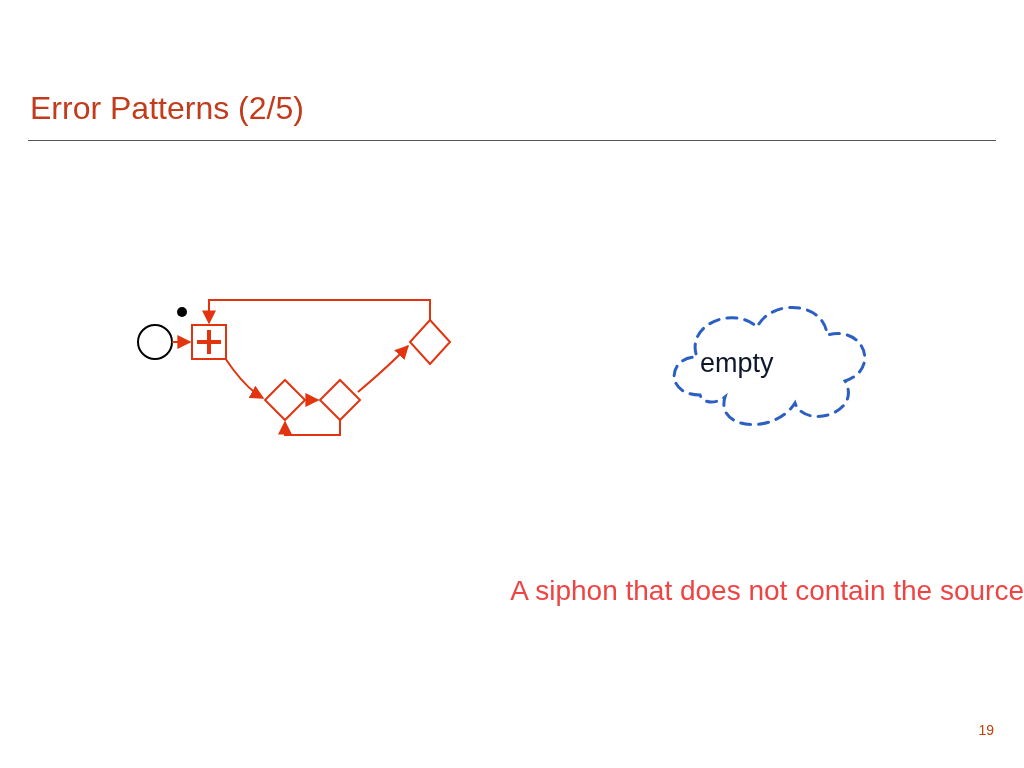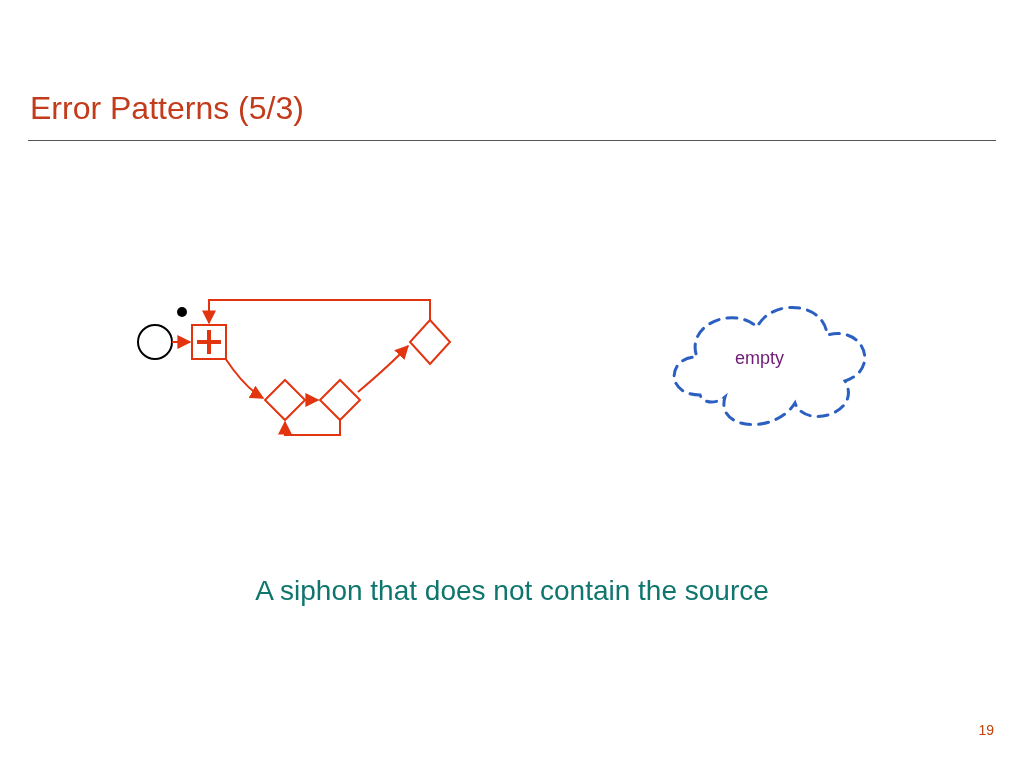--- a/index.html
+++ b/index.html
@@ -28,37 +28,37 @@
     position: absolute;
     left: 28px;
     right: 28px;
     top: 140px;
     border-top: 1px solid #555;
   }
   .caption {
     position: absolute;
     left: 0; right: 0;
     top: 575px;
-    text-align: center;
+    text-align: right;
     font-size: 28px;
-    color: #0f766e;
+    color: #ef4444;
   }
   .page-num {
     position: absolute;
     right: 30px;
     bottom: 30px;
     font-size: 14px;
     color: #c2410c;
   }
   .cloud-label {
     position: absolute;
-    left: 735px;
+    left: 700px;
     top: 348px;
-    font-size: 18px;
-    color: #701a75;
+    font-size: 27px;
+    color: #0f172a;
   }
   .diagram-svg {
     position: absolute;
     left: 130px;
     top: 280px;
     width: 340px;
     height: 170px;
   }
   .cloud-svg {
     position: absolute;
@@ -66,21 +66,21 @@
     top: 285px;
     width: 225px;
     height: 150px;
   }
 </style>
 </head>
 <body>
 
 <div class="slide">
 
-  <div class="title">Error Patterns (5/3)</div>
+  <div class="title">Error Patterns (2/5)</div>
   <div class="hr"></div>
 
   <svg class="diagram-svg" viewBox="0 0 340 170">
     <defs>
       <marker id="arr" viewBox="0 0 10 10" refX="9" refY="5" markerWidth="7" markerHeight="7" orient="auto-start-reverse">
         <path d="M0,0 L10,5 L0,10 z" fill="#e33410"></path>
       </marker>
     </defs>
 
     <circle cx="25" cy="62" r="17" fill="none" stroke="#000" stroke-width="2"></circle>

